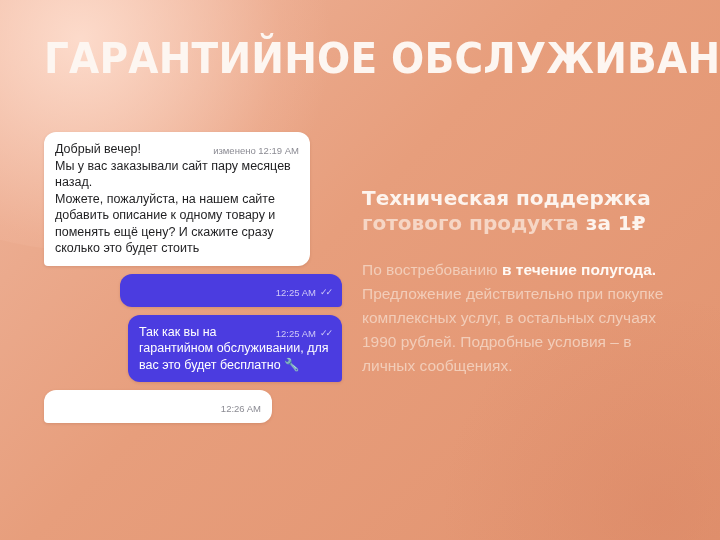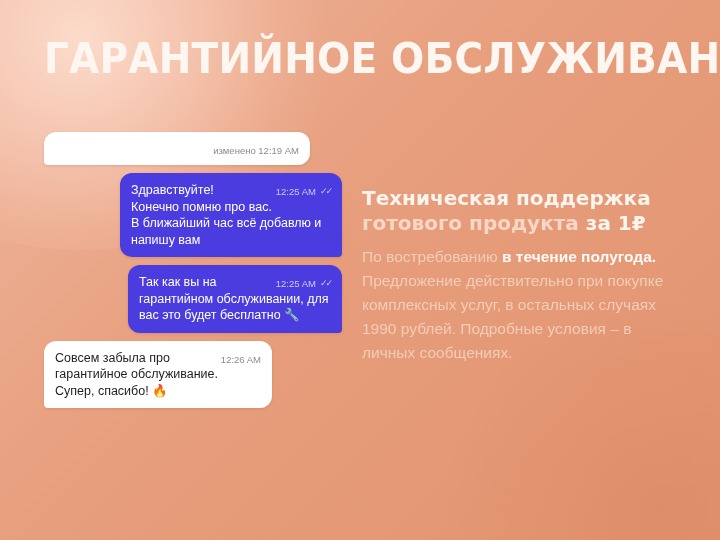--- a/index.html
+++ b/index.html
@@ -128,21 +128,21 @@
   .r-head {
     color: #fdf4ee;
     font-family: "DejaVu Sans", sans-serif;
     font-size: 20px;
     line-height: 25px;
     font-weight: bold;
   }
   .r-head .soft { color: #f6d6c5; }
   .r-head .price { color: #fdf4ee; }
   .r-body {
-    margin-top: 9px;
+    margin-top: 22px;
     color: #f2cdb9;
     font-size: 15.5px;
     line-height: 24px;
   }
   .r-body b { color: #fffaf6; font-weight: bold; }
 
   
   .watermark {
     position: absolute;
     right: 22px;
@@ -181,52 +181,50 @@
 
   <div class="title">Гарантийное обслуживание</div>
 
   <div class="chat">
 
     <div class="row left">
       <div class="bubble in b1 clearfix">
         <span class="meta">
           <span>изменено 12:19 AM</span>
         </span>
+        <span class="text">Добрый вечер!
+Мы у вас заказывали сайт пару месяцев назад.
+Можете, пожалуйста, на нашем сайте добавить описание к одному товару и поменять ещё цену? И скажите сразу сколько это будет стоить</span>
       </div>
     </div>
 
     <div class="row right">
       <div class="bubble out b2 clearfix">
         <span class="meta">
           <span>12:25 AM</span>
           <span class="ticks">✓✓</span>
         </span>
-        <span class="text">Здравствуйте!
-Конечно помню про вас.
-В ближайший час всё добавлю и напишу вам</span>
       </div>
     </div>
 
     <div class="row right">
       <div class="bubble out b3 clearfix">
         <span class="meta">
           <span>12:25 AM</span>
           <span class="ticks">✓✓</span>
         </span>
         <span class="text">Так как вы на гарантийном обслуживании, для вас это будет бесплатно 🔧</span>
       </div>
     </div>
 
     <div class="row left">
       <div class="bubble in b4 clearfix">
         <span class="meta">
           <span>12:26 AM</span>
         </span>
-        <span class="text">Совсем забыла про гарантийное обслуживание.
-Супер, спасибо! 🔥</span>
       </div>
     </div>
 
   </div>
 
   <div class="right-col">
     <div class="r-head">
       <span>Техническая поддержка</span><br>
       <span class="soft">готового продукта</span>
       <span class="price">за 1₽</span>

